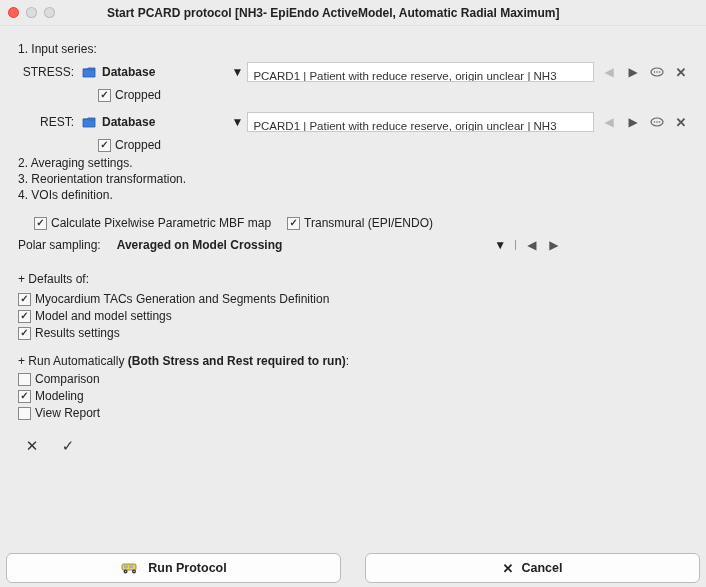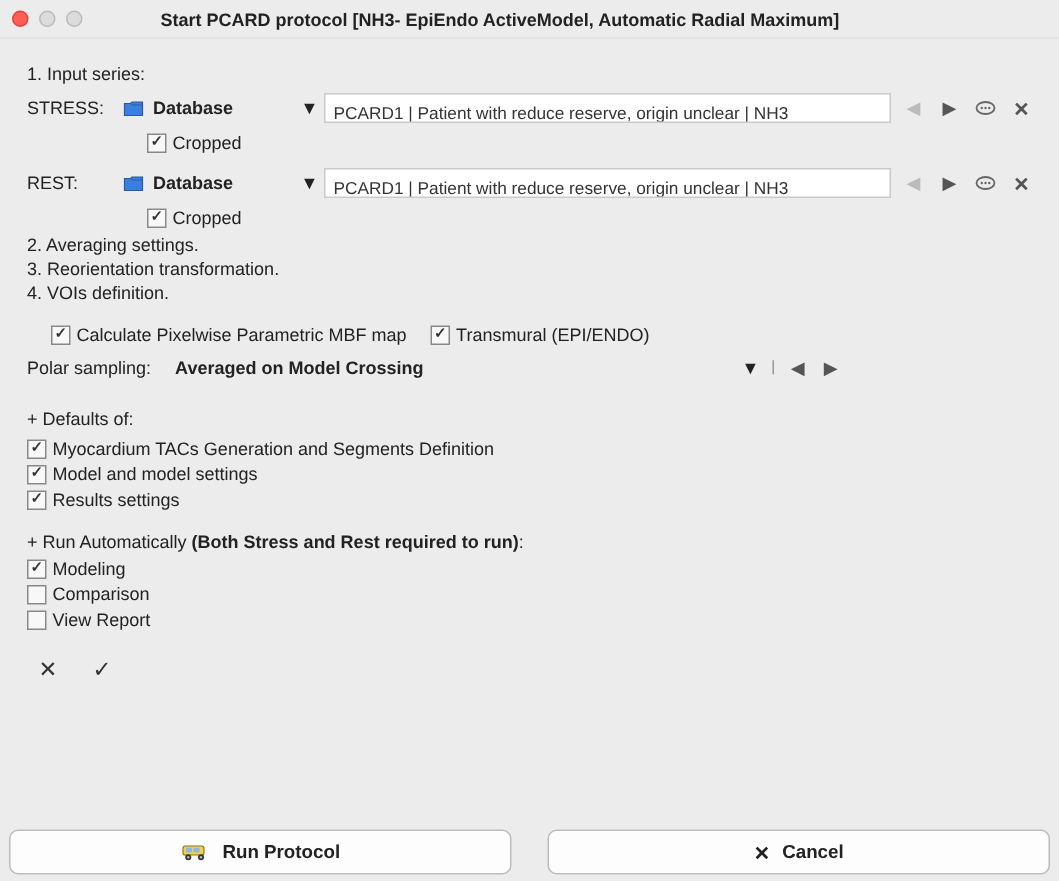--- a/index.html
+++ b/index.html
@@ -25,24 +25,24 @@
   .traffic .dot {
     width: 11px; height: 11px; border-radius: 50%;
     border: 1px solid rgba(0,0,0,0.15);
   }
   .dot.red { background: #ff5f57; border-color: #e34139; }
   .dot.grey { background: #dcdcdc; }
   .title { font-weight: 700; font-size: 12px; flex: 0 0 auto; margin-left: 40px; }
   .content { padding: 14px 18px 6px 18px; }
   .row { display: flex; align-items: center; margin-bottom: 6px; }
   .input-row { margin-top: 6px; margin-bottom: 6px; }
-  .stress-label { width: 56px; margin-right: 8px; }
+  .stress-label { width: 56px; text-align: right; margin-right: 8px; }
   .folder-icon { width: 14px; height: 12px; margin-right: 6px; display: inline-block; }
   .folder-icon svg { display: block; }
-  .src-name { font-weight: 700; margin-right: 45px; }
+  .src-name { font-weight: 700; margin-right: 76px; }
   .dropdown-tri { width: 10px; text-align: center; margin-right: 6px; }
   .value-field {
     flex: 1 1 auto;
     background: #fff;
     border: 1px solid #cacaca;
     height: 20px;
     line-height: 18px;
     padding: 4px 5px;
     font-size: 11.5px;
     color: #333;
@@ -226,28 +226,28 @@
         </span>
       </div>
   </div>
 
   <div class="runauto-title">
     <span>+ Run Automatically </span><b>(Both Stress and Rest required to run)</b><span>:</span>
   </div>
   <div class="check-list">
     <div class="row">
         <span class="lbl">
-          <span class="checkbox checked"></span>
-          <span>Modeling</span>
-        </span>
-      </div>
-    <div class="row">
-        <span class="lbl">
           <span class="checkbox"></span>
           <span>Comparison</span>
+        </span>
+      </div>
+    <div class="row">
+        <span class="lbl">
+          <span class="checkbox checked"></span>
+          <span>Modeling</span>
         </span>
       </div>
     <div class="row">
         <span class="lbl">
           <span class="checkbox"></span>
           <span>View Report</span>
         </span>
       </div>
   </div>
 

